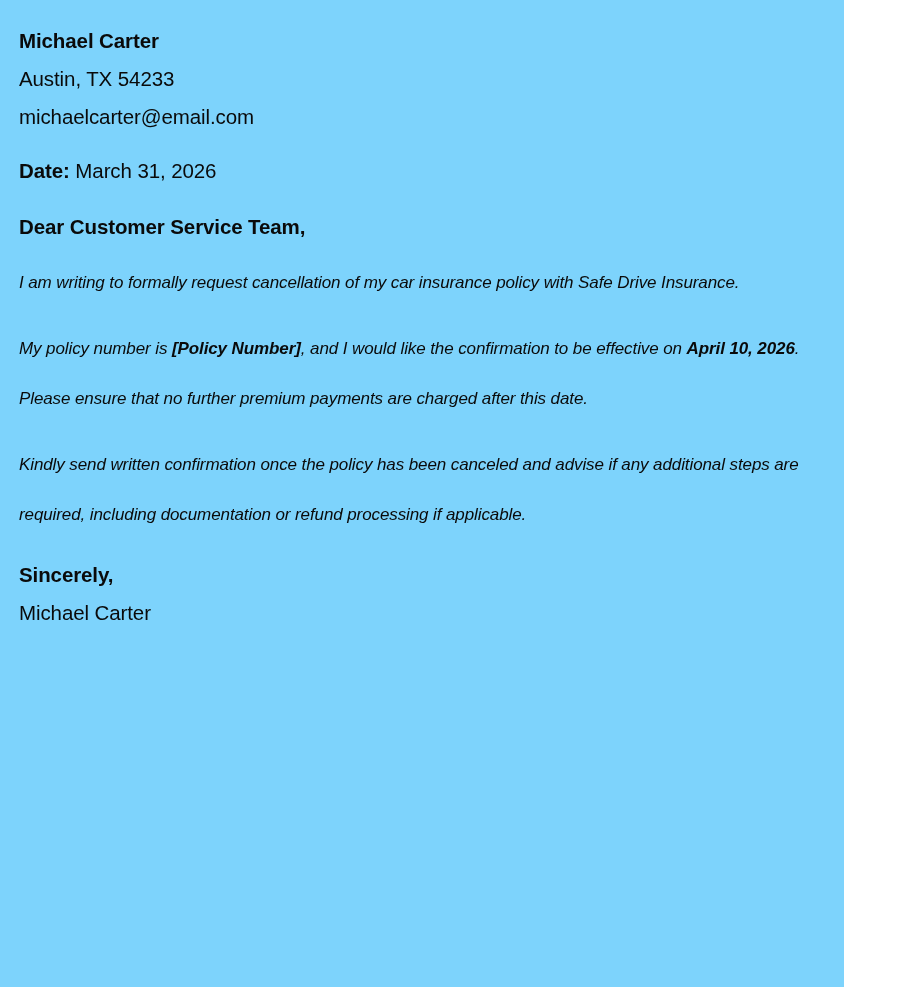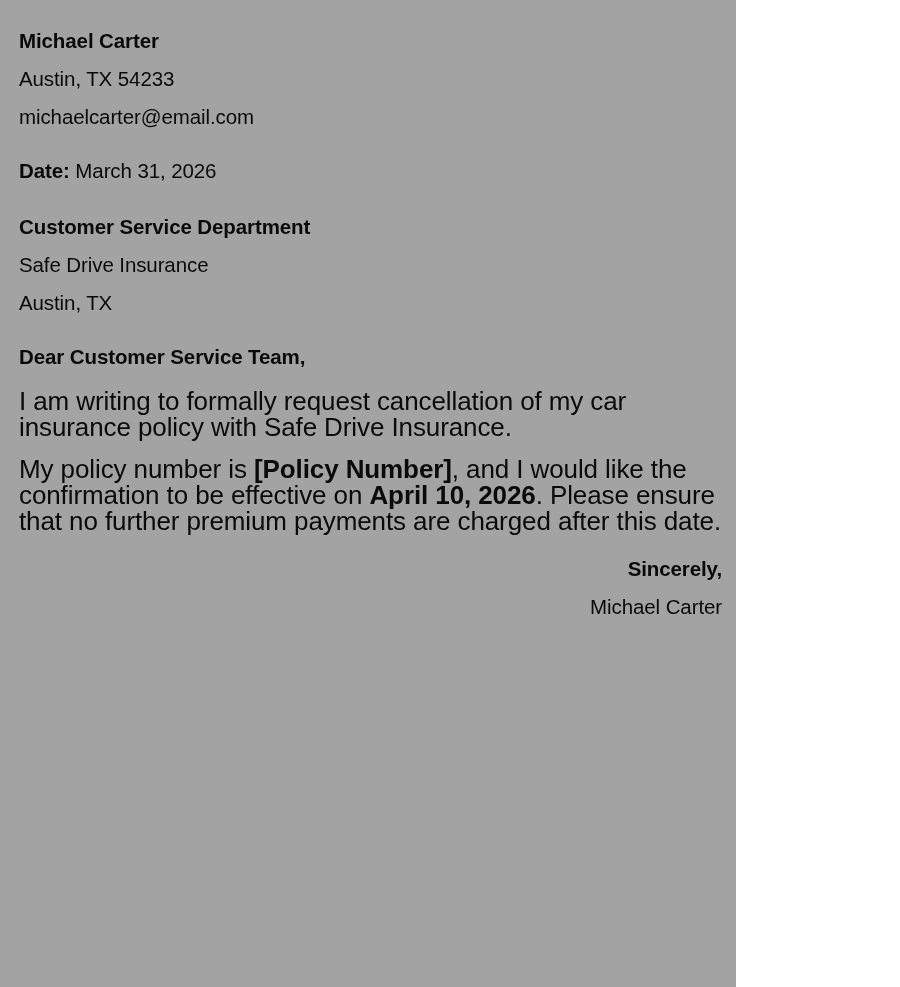--- a/index.html
+++ b/index.html
@@ -10,45 +10,45 @@
   }
   body {
     width: 900px;
     min-height: 987px;
     font-family: "Liberation Sans", sans-serif;
     color: #0a0a0a;
     -webkit-font-smoothing: antialiased;
   }
   .letter {
     box-sizing: border-box;
-    width: 736px;
+    width: 844px;
     min-height: 987px;
-    background: #a3a3a3;
+    background: #7dd3fc;
     padding: 22px 14px 10px 19px;
   }
   .block {
     margin: 0 0 16px 0;
   }
   .block:last-child {
     margin-bottom: 0;
-    text-align: right;
   }
   .line {
     font-size: 20.5px;
     line-height: 38px;
     letter-spacing: -0.1px;
     white-space: pre-wrap;
   }
   .para {
-    font-size: 26px;
-    line-height: 26px;
+    font-size: 17px;
+    line-height: 50px;
     letter-spacing: -0.1px;
     margin: 0 0 16px 0;
     max-width: 869px;
     white-space: pre-wrap;
+    font-style: italic;
   }
   .bold {
     font-weight: 700;
   }
   .line.bold, .para.bold {
     font-weight: 700;
   }
   .sender-block   { margin-bottom: 16px; }
   .date-block     { margin-bottom: 18px; }
   .recipient-block{ margin-bottom: 16px; }
@@ -65,35 +65,31 @@
   <div class="block sender-block">
     <div class="line bold">Michael Carter</div>
     <div class="line">Austin, TX 54233</div>
     <div class="line">michaelcarter@email.com</div>
   </div>
 
   <div class="block date-block">
     <div class="line"><span class="bold">Date:</span><span> March 31, 2026</span></div>
   </div>
 
-  <div class="block recipient-block">
-    <div class="line bold">Customer Service Department</div>
-    <div class="line">Safe Drive Insurance</div>
-    <div class="line">Austin, TX</div>
-  </div>
 
 
   <div class="block salutation-block">
     <div class="line bold">Dear Customer Service Team,</div>
   </div>
 
   <p class="para">I am writing to formally request cancellation of my car insurance policy with Safe Drive Insurance.</p>
 
   <p class="para"><span class="rich">My policy number is </span><span class="bold">[Policy Number]</span><span class="rich">, and I would like the confirmation to be effective on </span><span class="bold">April 10, 2026</span><span class="rich">. Please ensure that no further premium payments are charged after this date.</span></p>
 
+  <p class="para">Kindly send written confirmation once the policy has been canceled and advise if any additional steps are required, including documentation or refund processing if applicable.</p>
 
 
   <div class="block closing-block">
     <div class="line bold">Sincerely,</div>
     <div class="line">Michael Carter</div>
   </div>
 
 </div>
 
 </body></html>

